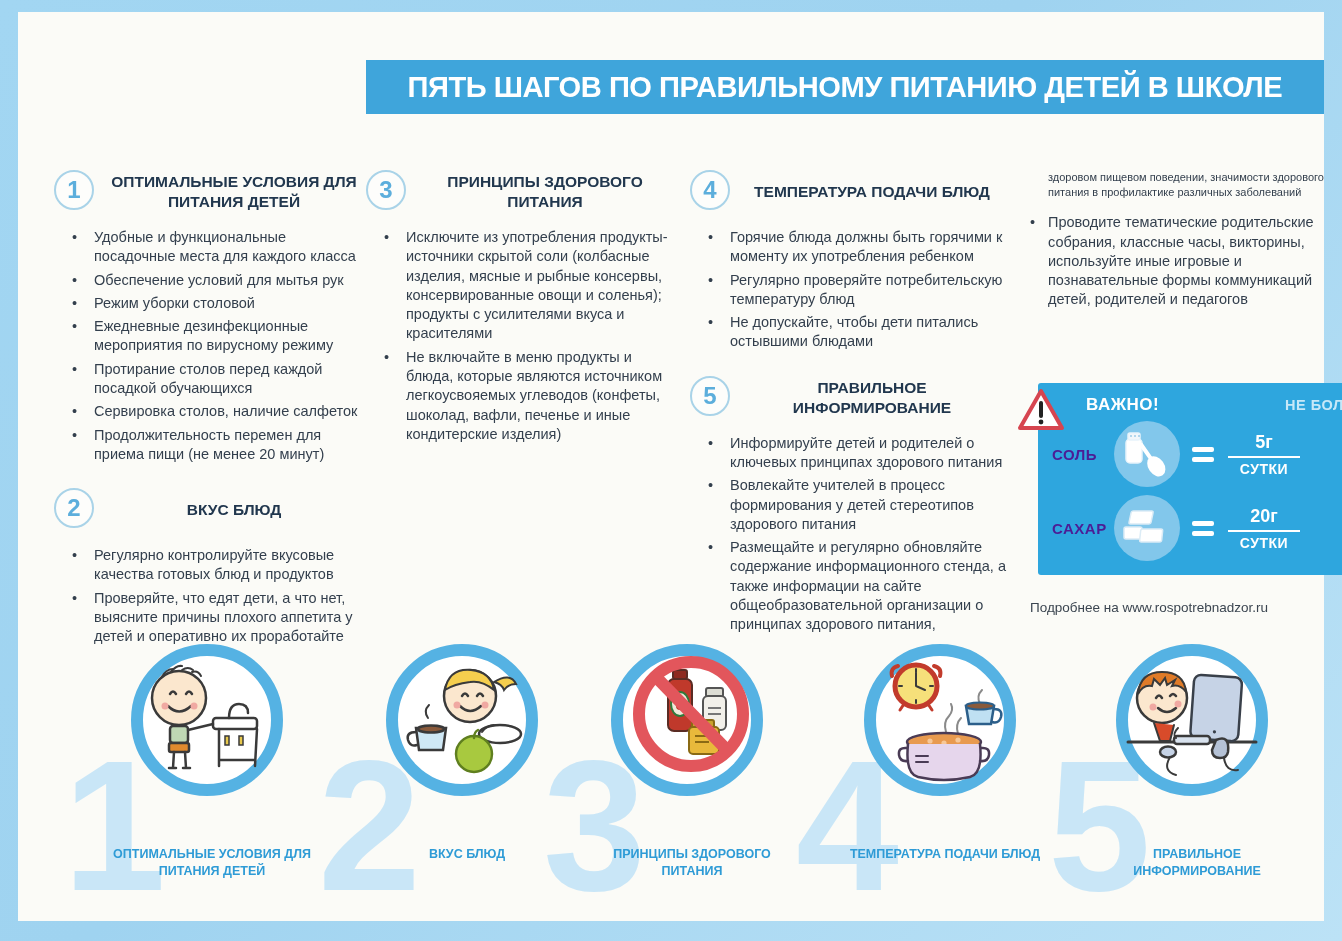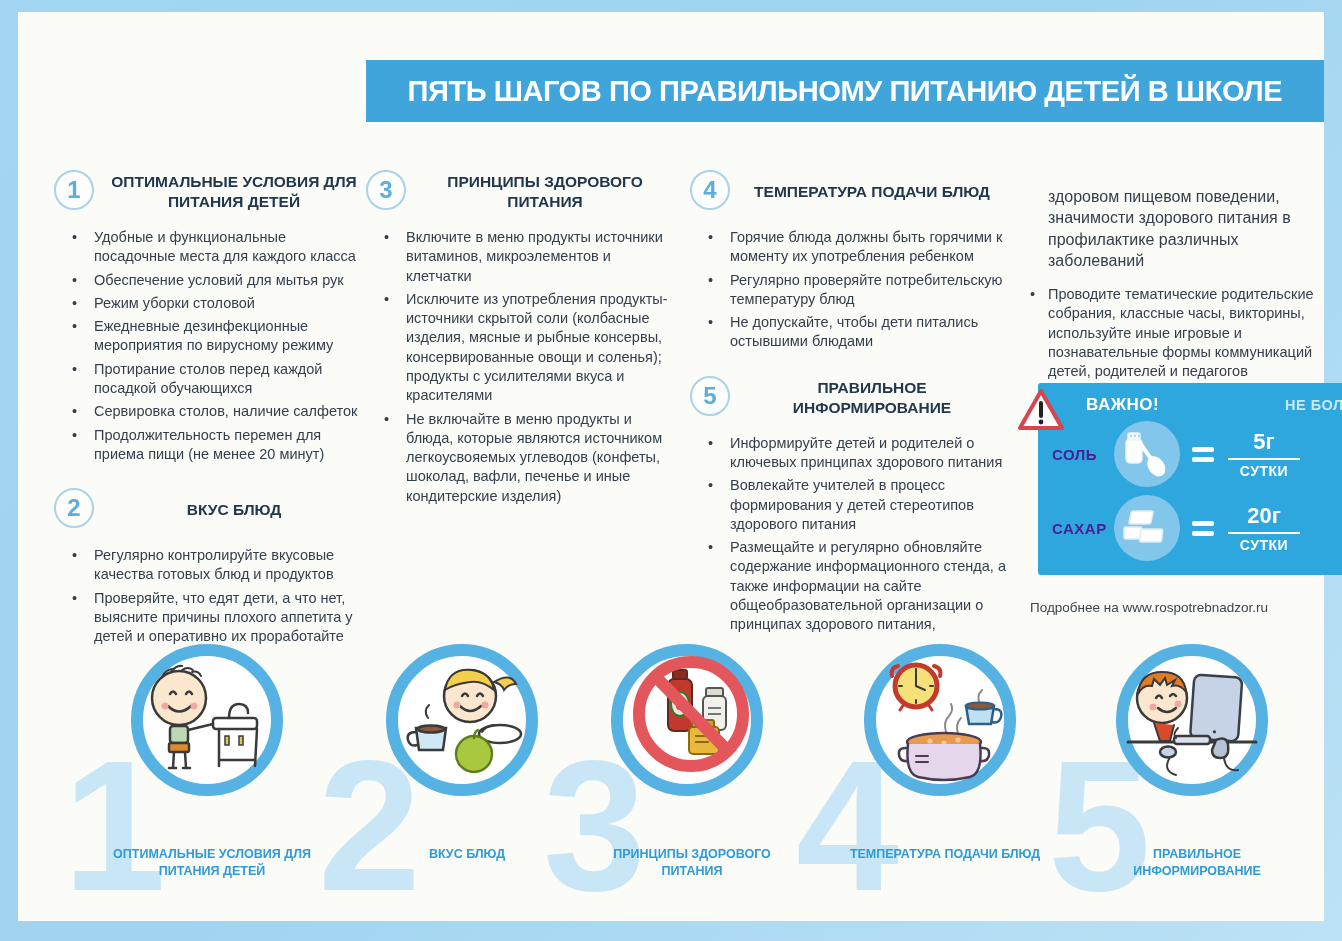--- a/index.html
+++ b/index.html
@@ -4,21 +4,21 @@
 <style>
   html,body{margin:0;padding:0;background:#e8eef2;}
   .poster{
     position:relative;width:1342px;height:941px;overflow:hidden;
     background:linear-gradient(135deg,#A2D6F2 0%,#9FD3F0 45%,#BCE2F6 100%);
     font-family:"Liberation Sans",sans-serif;
   }
   .card{position:absolute;left:18px;top:12px;right:18px;bottom:20px;background:#FBFBF7;}
   
   .title-band{
-    position:absolute;left:348px;top:48px;right:0;height:62px;background:#3FA5DB;
+    position:absolute;left:348px;top:48px;right:0;height:54px;background:#3FA5DB;
     display:flex;align-items:center;justify-content:center;
   }
   .title-band h1{
     margin:0;color:#FFFFFF;font-size:30px;font-weight:bold;letter-spacing:-.5px;
     transform:scaleX(.97);white-space:nowrap;
   }
   
   .col{position:absolute;top:158px;}
   .col1{left:36px;width:312px;}
   .col2{left:348px;width:310px;}
@@ -37,37 +37,37 @@
     color:#21374E;line-height:1.28;
   }
   ul.bullets{list-style:none;margin:14px 0 0 12px;padding:0;}
   ul.bullets li{
     position:relative;padding-left:28px;font-size:14.5px;color:#333F4D;line-height:1.33;margin-bottom:4px;
   }
   ul.bullets li::before{content:"\2022";position:absolute;left:6px;top:0;color:#333F4D;}
   .col4 ul.bullets{margin-left:0;}
   .col4 ul.bullets li{padding-left:18px;}
   .col4 ul.bullets li::before{left:0;}
-  .runover{margin:16px 0 2px 18px;font-size:16px;color:#333F4D;line-height:1.33;}
+  .runover{margin:0 0 2px 18px;font-size:11px;color:#333F4D;line-height:1.33;}
   
   .important-box{
     position:absolute;left:1020px;top:371px;width:340px;height:192px;background:#2EA6DE;border-radius:3px;
     box-sizing:border-box;padding:12px 14px 10px 14px;
   }
   .warning-triangle{position:absolute;left:999px;top:376px;width:48px;height:44px;}
   .imp-head{display:flex;align-items:center;justify-content:space-between;margin-left:34px;}
   .imp-title{color:#fff;font-size:17px;font-weight:bold;letter-spacing:.5px;}
   .imp-notmore{color:#C6E8F8;font-size:14.5px;font-weight:bold;letter-spacing:.5px;}
   .imp-row{display:flex;align-items:center;margin-top:4px;height:70px;}
   .imp-name{width:56px;color:#4c1d95;font-size:15px;font-weight:bold;letter-spacing:.5px;}
   .imp-circle{width:66px;height:66px;border-radius:50%;background:#82C7EB;display:flex;align-items:center;justify-content:center;margin-left:6px;}
   .equals-icon{margin-left:12px;display:flex;flex-direction:column;gap:5px;}
   .equals-icon i{display:block;width:22px;height:5px;background:#fff;border-radius:2px;}
   .fraction{margin-left:14px;width:72px;text-align:center;color:#fff;font-weight:bold;}
-  .fraction .amount{font-size:22px;padding-bottom:3px;border-bottom:2px solid #fff;}
+  .fraction .amount{font-size:18px;padding-bottom:3px;border-bottom:2px solid #fff;}
   .fraction .per{font-size:14px;padding-top:3px;letter-spacing:.5px;}
   .more-info{
     position:absolute;left:1012px;top:588px;width:298px;text-align:left;
     font-size:13.5px;color:#3B4550;
   }
   
   .step{position:absolute;top:628px;width:300px;height:300px;}
   .step .big-num{
     position:absolute;left:0;top:108px;width:115px;text-align:center;
     font-size:185px;font-weight:bold;color:#C9E6F7;line-height:.85;
@@ -123,21 +123,20 @@
 
     <div class="col col2">
       <div class="section">
         <div class="sec-head">
           <div class="num-badge">
               <span>3</span>
             </div>
           <h2>ПРИНЦИПЫ ЗДОРОВОГО ПИТАНИЯ</h2>
         </div>
         <ul class="bullets">
-          <li><span>Включите в меню продукты источники витаминов, микроэлементов и клетчатки</span></li>
           <li><span>Исключите из употребления продукты-источники скрытой соли (колбасные изделия, мясные и рыбные консервы, консервированные овощи и соленья); продукты с усилителями вкуса и красителями</span></li>
           <li><span>Не включайте в меню продукты и блюда, которые являются источником легкоусвояемых углеводов (конфеты, шоколад, вафли, печенье и иные кондитерские изделия)</span></li>
         </ul>
       </div>
     </div>
 
     <div class="col col3">
       <div class="section">
         <div class="sec-head">
           <div class="num-badge">

